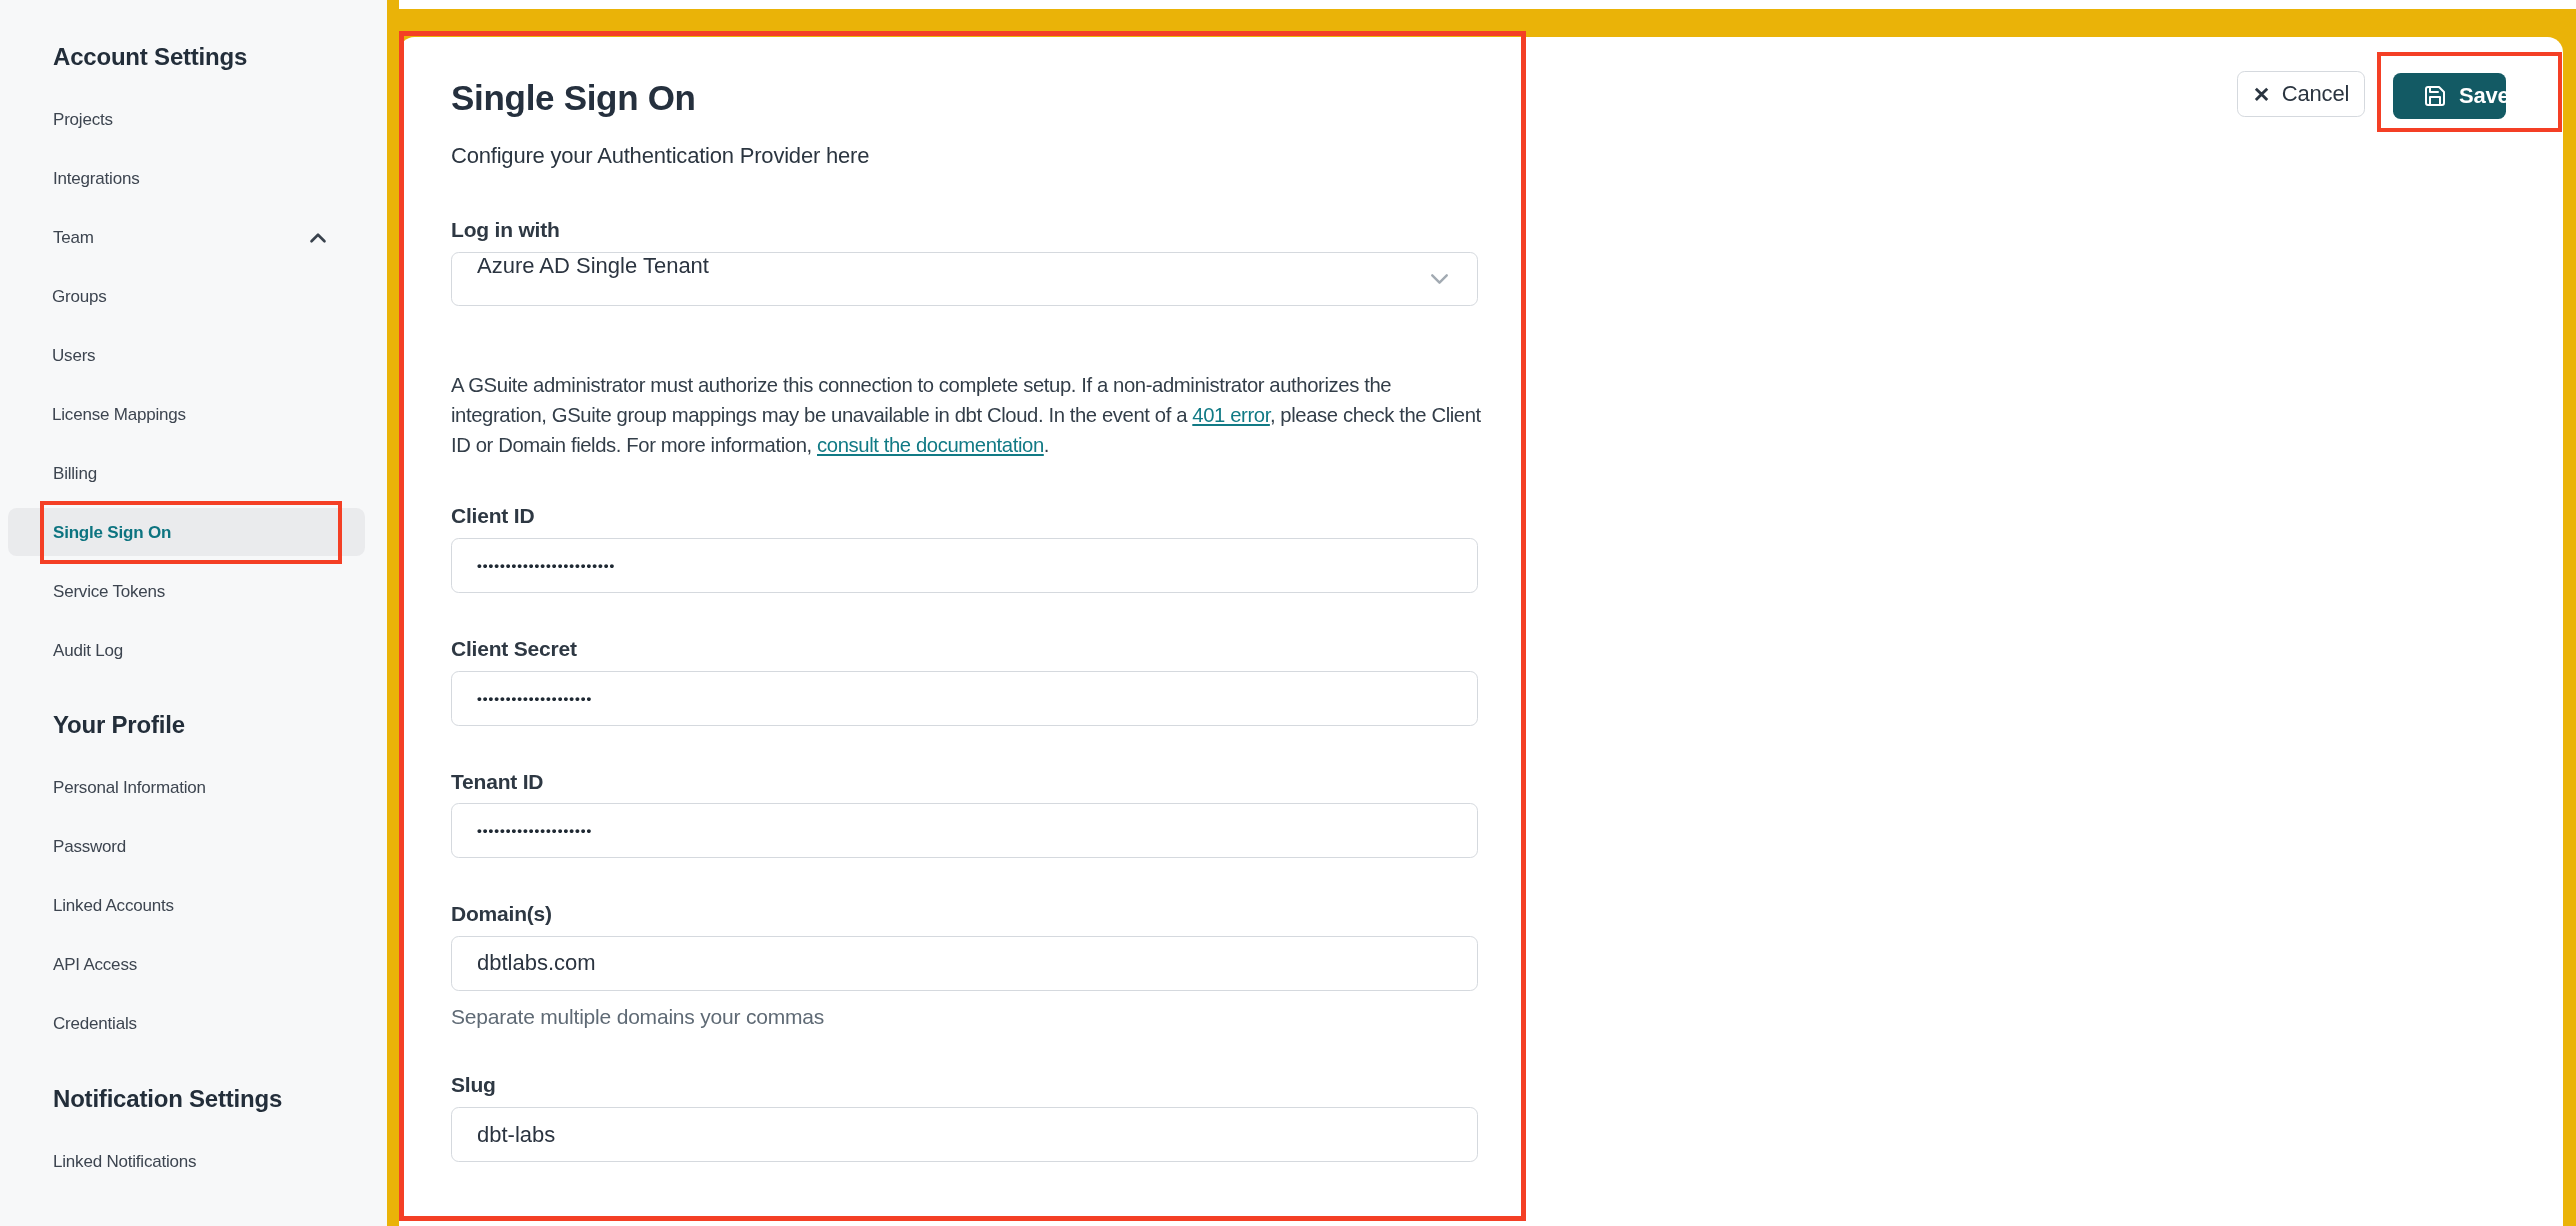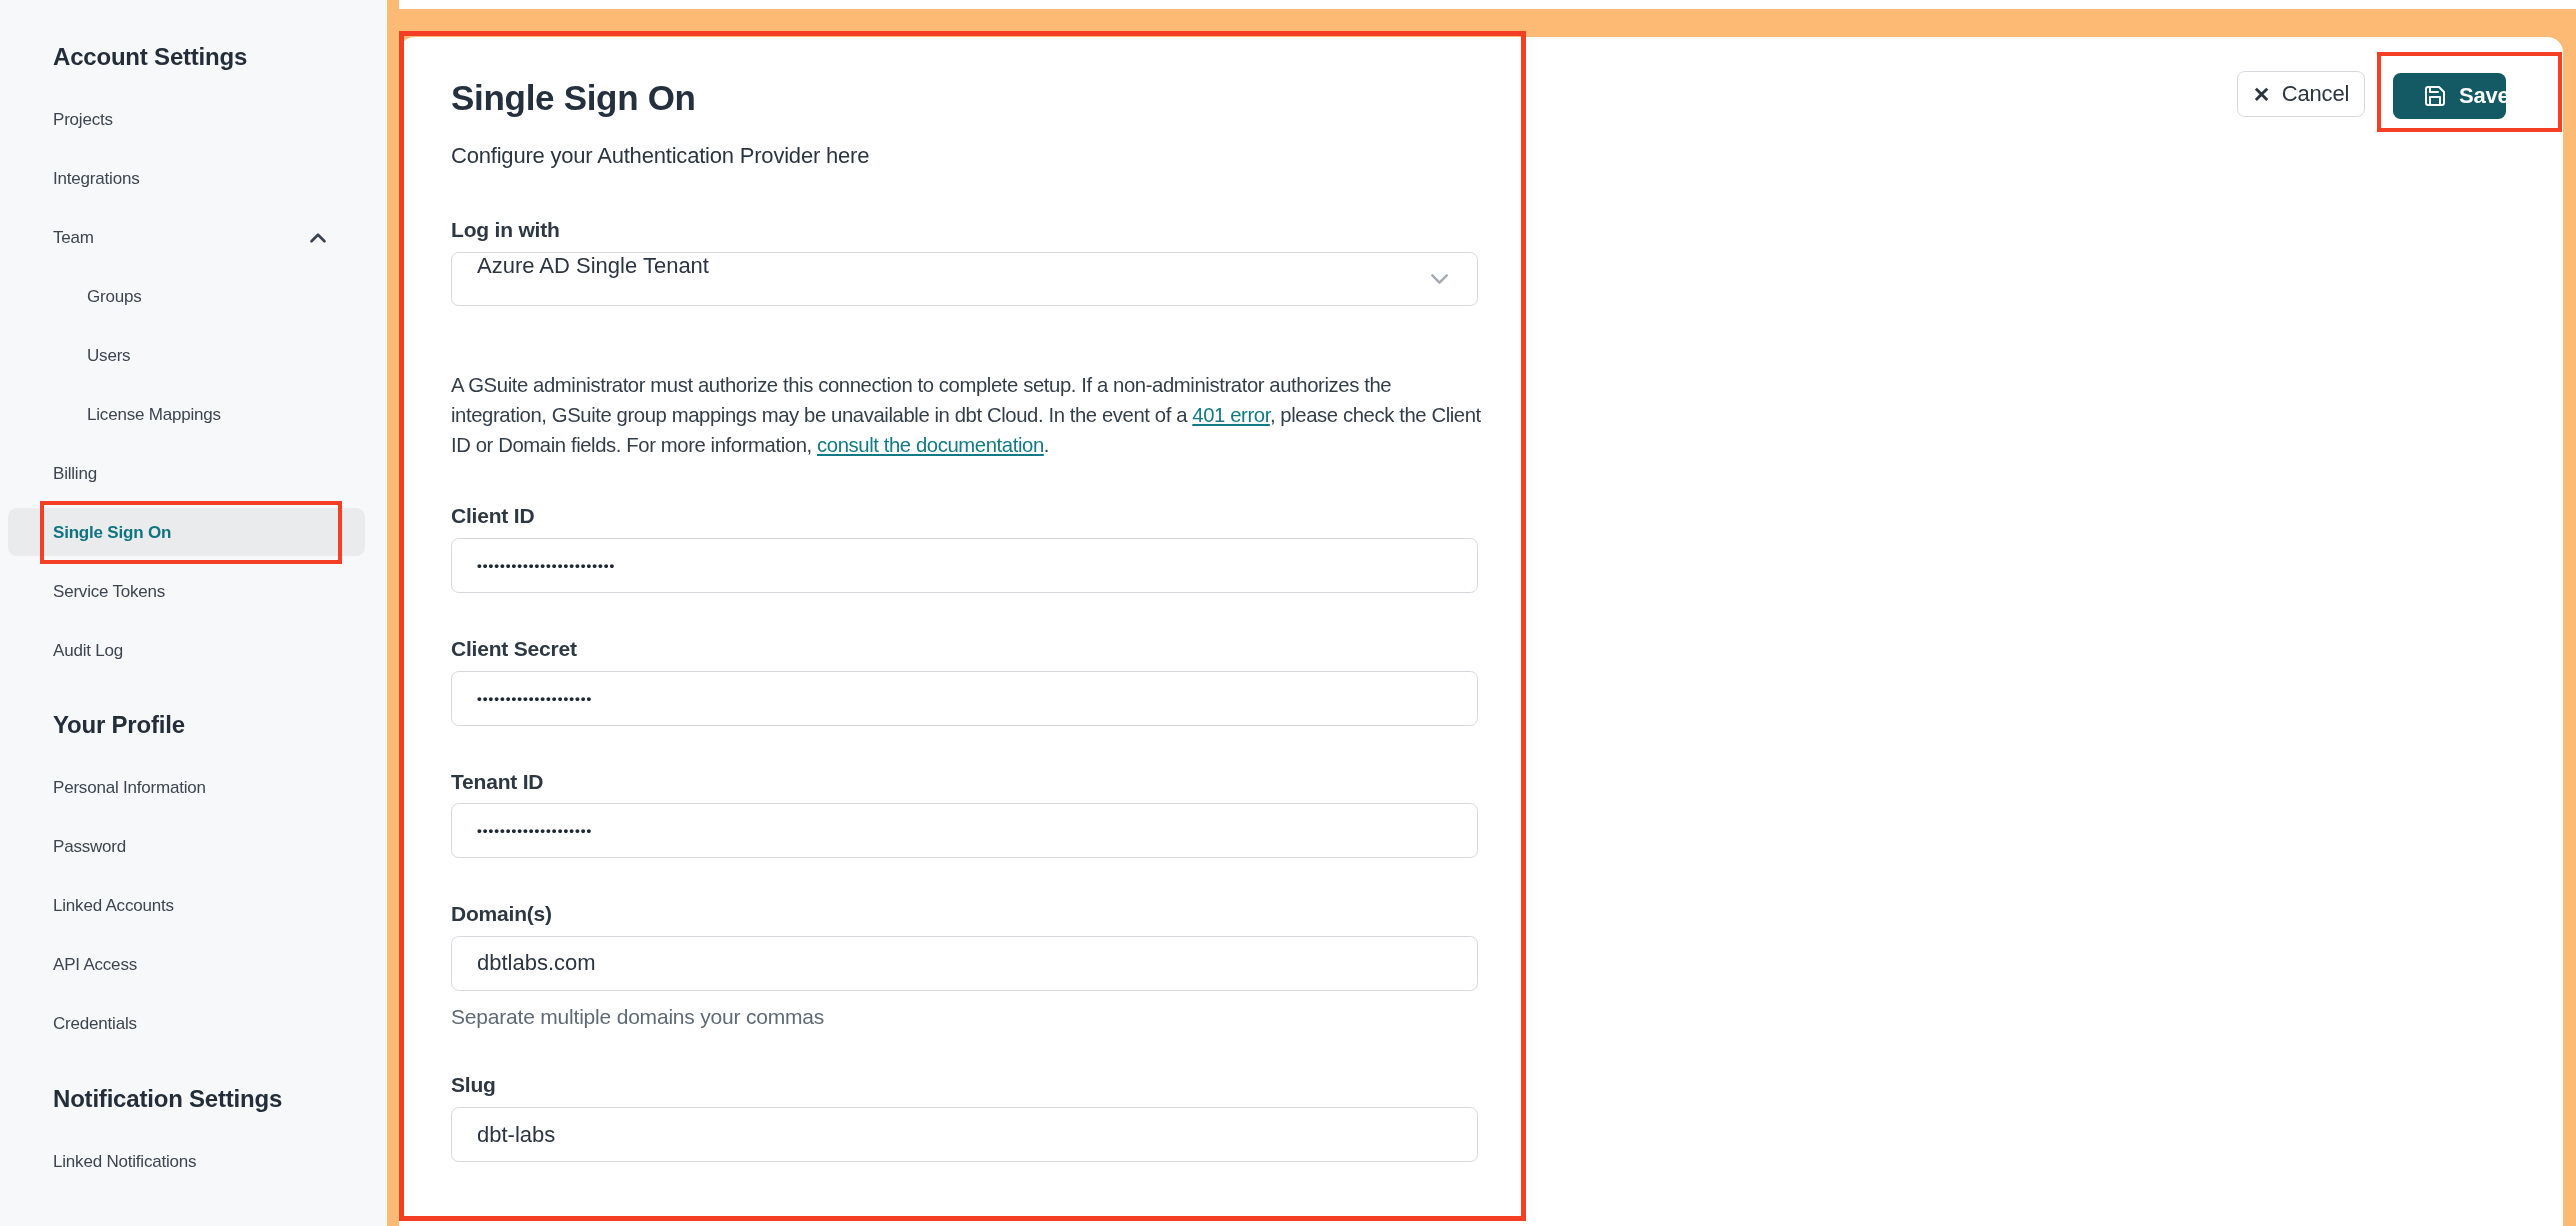--- a/index.html
+++ b/index.html
@@ -1,24 +1,24 @@
 <!DOCTYPE html>
 <html><head>
 <meta charset="utf-8">
 <style>
   html,body{margin:0;padding:0;}
   body{font-family:"Liberation Sans",sans-serif;-webkit-font-smoothing:antialiased;}
-  .page{position:relative;width:2576px;height:1226px;overflow:hidden;background:#fdba74;}
+  .page{position:relative;width:2576px;height:1226px;overflow:hidden;background:#eab308;}
 
   
   .sidebar{position:absolute;left:0;top:0;width:387px;height:1226px;background:#f7f8f9;padding-top:42px;box-sizing:border-box;}
   .side-section + .side-section{margin-top:30px;}
   .side-heading{height:29px;line-height:29px;padding-left:53px;font-size:24px;font-weight:700;color:#232e3a;letter-spacing:-0.2px;margin-bottom:19.4px;}
   .side-item{position:relative;height:59px;display:flex;align-items:center;padding-left:53px;font-size:17px;color:#3d4550;letter-spacing:-0.2px;cursor:pointer;}
-  .side-item.sub{padding-left:87px;}
+  .side-item.sub{padding-left:52px;}
   .side-item .side-label{position:relative;z-index:2;}
   .side-item .chevron{position:absolute;right:56px;top:50%;transform:translateY(-50%);display:flex;}
   .side-item.active .side-label{color:#0d7480;font-weight:700;}
   .side-item.active .pill{position:absolute;left:7.7px;top:4.8px;width:357px;height:48px;background:#eaebed;border-radius:8.7px;z-index:1;}
 
   
   .topstrip{position:absolute;left:399px;top:0;width:2177px;height:8.7px;background:#ffffff;}
   .card{position:absolute;left:399px;top:37px;width:2164px;height:1189px;background:#ffffff;border-radius:15.5px 15.5px 0 0;box-sizing:border-box;}
   .form{position:absolute;left:52px;top:0;width:1046px;}
   .page-title{margin-top:39px;font-size:35px;line-height:43px;font-weight:700;color:#25303e;letter-spacing:-0.3px;}

